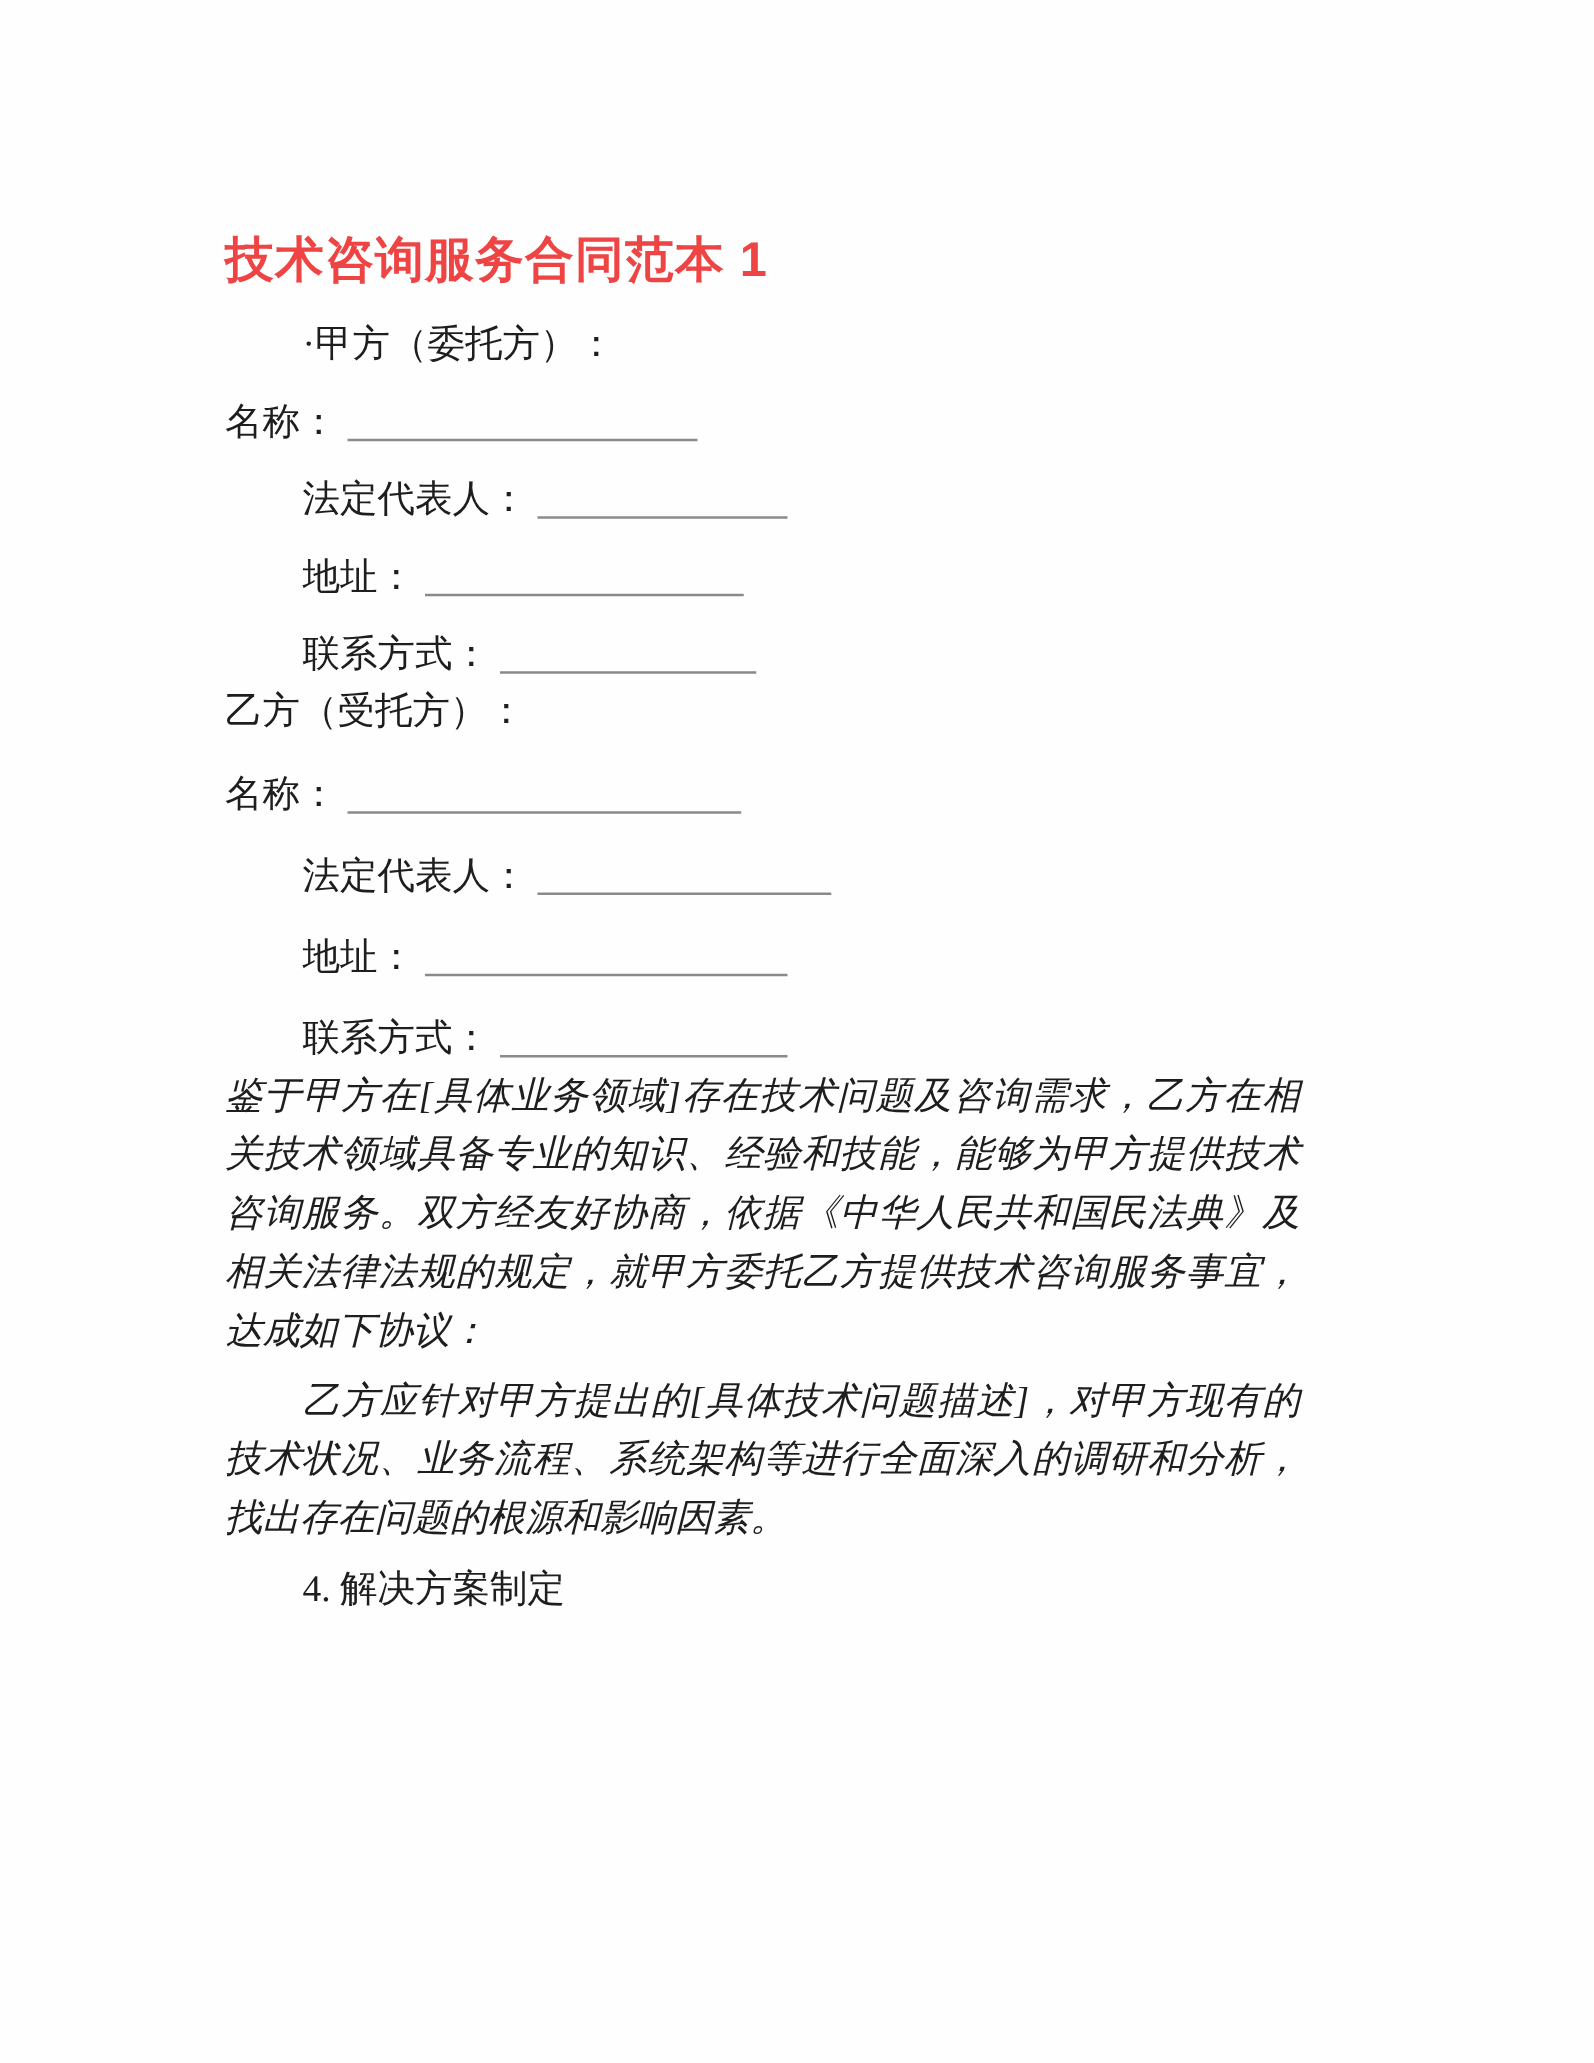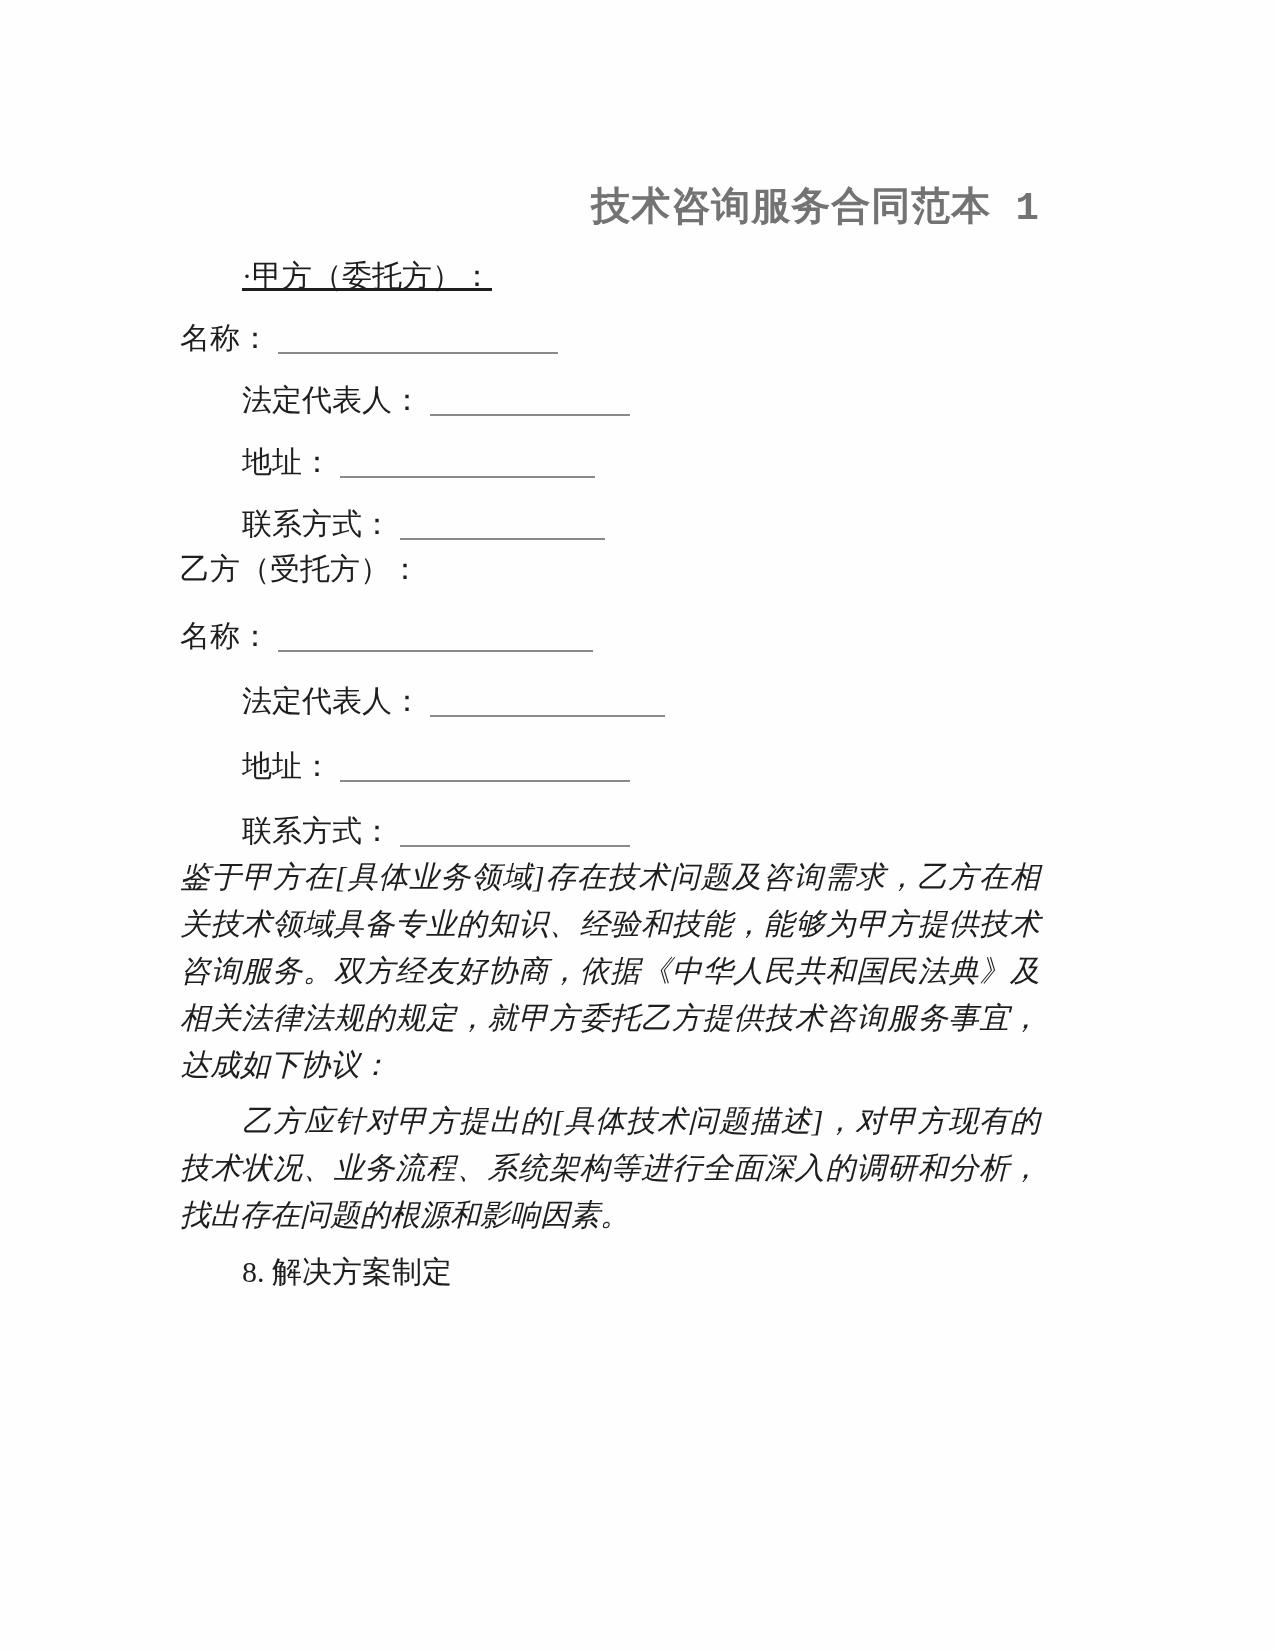--- a/index.html
+++ b/index.html
@@ -17,34 +17,34 @@
     font-family: "Liberation Serif", "DejaVu Serif", serif;
     color: #1e1e1e;
   }
   .content {
     margin-left: 180px;
     width: 860px;
     padding-top: 186px;
   }
   .doc-title {
     margin: 0;
-    font-family: Liberation Mono, monospace;
+    font-family: Liberation Sans, sans-serif;
     font-weight: bold;
     font-size: 39px;
     line-height: 46px;
-    text-align: right;
-    color: #737373;
+    text-align: left;
+    color: #ef4444;
     letter-spacing: 1px;
   }
   .t-line {
     font-size: 30px;
     line-height: 45px;
     white-space: nowrap;
   }
-  .heading-a { margin-top: 21px; text-decoration: underline; }
+  .heading-a { margin-top: 21px; }
   .heading-b { margin-top: 0; }
   .indent { padding-left: 62px; }
   .field-a { margin-top: 17px; }
   .field-b { margin-top: 20px; }
   .field-b-first { margin-top: 22px; }
   .blank {
     display: inline-block;
     height: 30px;
     border-bottom: 2px solid #8a8a8a;
     vertical-align: -6px;
@@ -124,16 +124,16 @@
     <div class="t-line field-b indent">
       <span>联系方式：</span><span class="blank w230"></span>
     </div>
 
     <p class="para">鉴于甲方在[具体业务领域]存在技术问题及咨询需求，乙方在相关技术领域具备专业的知识、经验和技能，能够为甲方提供技术咨询服务。双方经友好协商，依据《中华人民共和国民法典》及相关法律法规的规定，就甲方委托乙方提供技术咨询服务事宜，达成如下协议：</p>
 
 
 
     <p class="para clause-body">乙方应针对甲方提出的[具体技术问题描述]，对甲方现有的技术状况、业务流程、系统架构等进行全面深入的调研和分析，找出存在问题的根源和影响因素。</p>
 
-    <div class="clause-title indent">8. 解决方案制定</div>
+    <div class="clause-title indent">4. 解决方案制定</div>
 
   </div>
 </div>
 
 </body></html>

